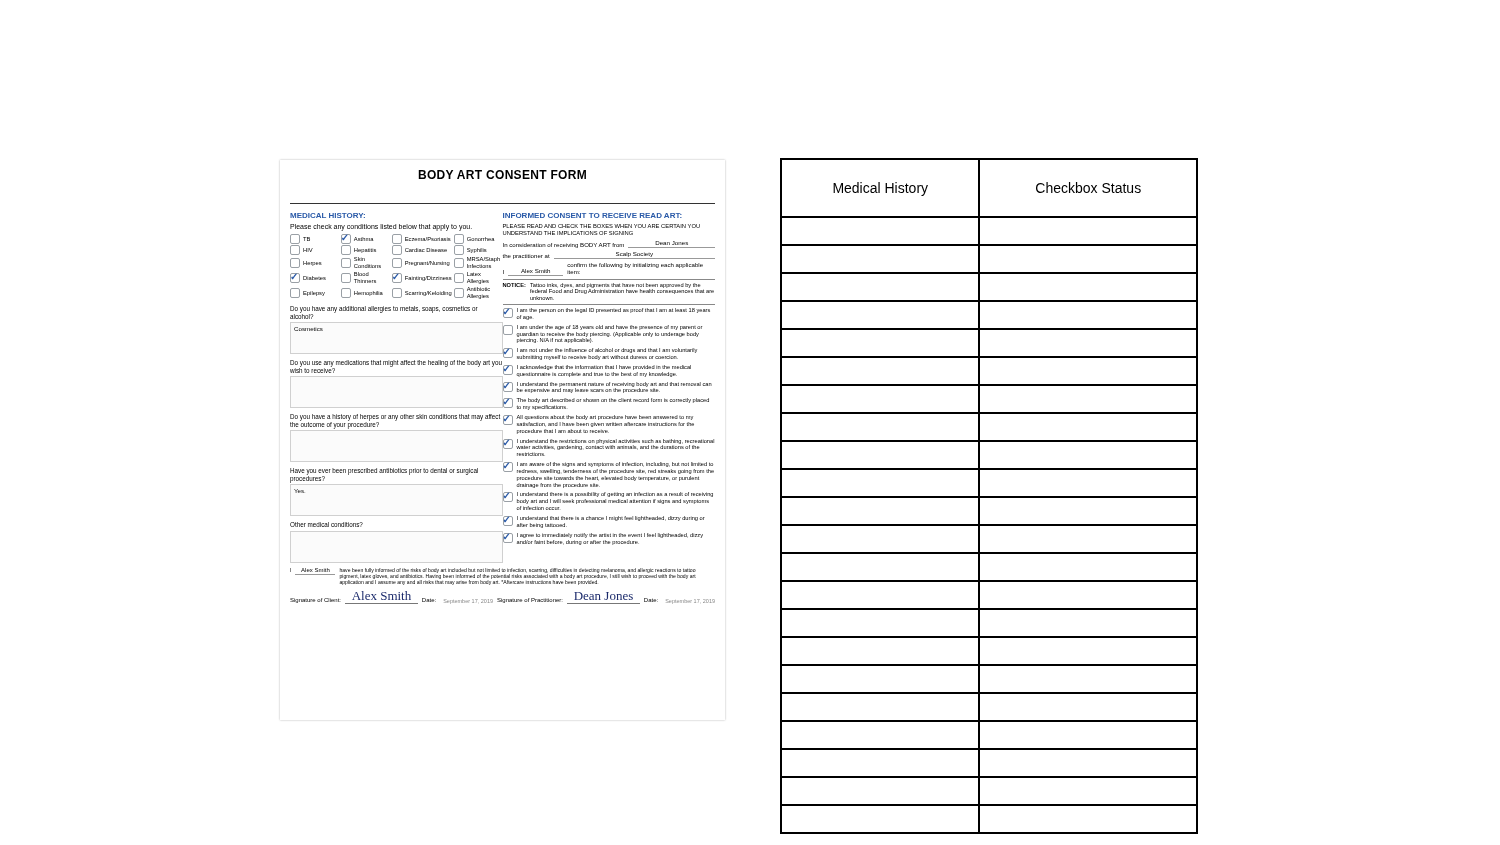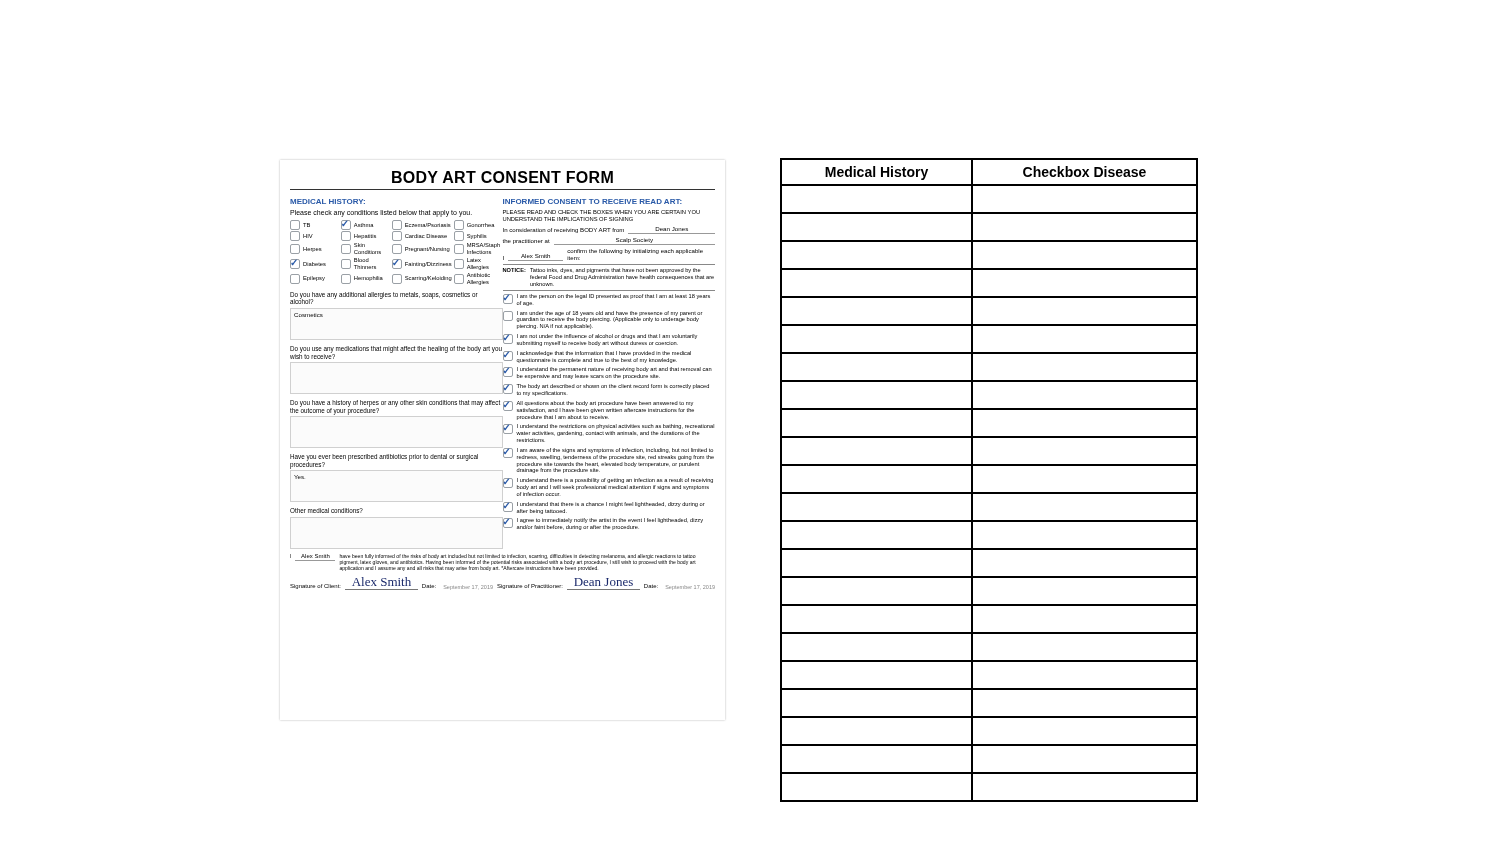--- a/index.html
+++ b/index.html
@@ -1,19 +1,19 @@
 <!DOCTYPE html>
 <html><head>
 <meta charset="utf-8">
 <style>
   html,body{margin:0;padding:0;background:#fff;font-family:Arial,Helvetica,sans-serif;color:#000}
   .page{width:1500px;height:845px;position:relative}
   
   .form-wrap{position:absolute;left:280px;top:160px;width:445px;height:560px;background:#fff;box-shadow:0 0 2px rgba(0,0,0,.3);font-size:6.2px;line-height:1.2;box-sizing:border-box;padding:6px 10px 4px}
-  .form-title{text-align:center;font-weight:bold;font-size:16px;letter-spacing:.3px;margin:2px 0 2px}
+  .form-title{text-align:center;font-weight:bold;font-size:12px;letter-spacing:.3px;margin:2px 0 21px}
   .hr{border-top:1px solid #333;margin:2px 0 4px}
   .cols{display:flex;gap:0}
   .col{flex:1;min-width:0}
   .sec-h{color:#2a5aa8;font-weight:bold;font-size:8px;margin:3px 0 2px}
   .instr{font-size:7px;margin-bottom:3px}
   
   .cbgrid{display:grid;grid-template-columns:repeat(4,1fr);row-gap:1px;column-gap:2px;margin-bottom:3px}
   .cb{display:flex;align-items:center;gap:3px}
   .cb .box{position:relative;width:8px;height:8px;border:1px solid #9aa0a6;border-radius:2px;flex:0 0 8px}
   .cb .box.on::after{content:"✓";position:absolute;left:-1px;top:-3px;font-size:10px;color:#2a5aa8;font-weight:bold}
@@ -38,21 +38,21 @@
   .disc{display:flex;gap:4px;font-size:5.1px;align-items:flex-start}
   .disc .under{border-bottom:1px solid #999;min-width:40px;text-align:center;font-size:6px}
   .sigrow{display:flex;align-items:flex-end;gap:4px;margin-top:4px;font-size:6px}
   .sigrow .lab{white-space:nowrap}
   .sigrow .line{border-bottom:1px solid #777;flex:1;height:14px;text-align:center;font-family:'Brush Script MT','Segoe Script',cursive;font-size:13px;color:#1b2a6b;line-height:14px}
   .sigrow .date{font-size:5.5px;color:#888;white-space:nowrap;margin-left:3px}
   
   .rt{position:absolute;left:780px;top:158px;width:418px}
   table.empty{width:100%;border-collapse:collapse}
   table.empty th,table.empty td{border:2px solid #000;font-size:14px;text-align:center}
-  table.empty th{font-weight:bold;padding:4px 4px}
+  table.empty th{font-weight:normal;padding:20px 4px}
   table.empty td{height:24px}
 </style>
 </head>
 <body>
 
 <div class="page">
 
   <div class="form-wrap">
     <div class="form-title">BODY ART CONSENT FORM</div>
     <div class="hr"></div>
@@ -250,21 +250,21 @@
         <span class="date">September 17, 2019</span>
       </div>
     </div>
   </div>
 
   <div class="rt">
     <table class="empty">
       <thead>
         <tr>
           <th>Medical History</th>
-          <th>Checkbox Disease</th>
+          <th>Checkbox Status</th>
         </tr>
       </thead>
       <tbody id="empty-tbody">
           <tr>
             <td></td>
             <td></td>
           </tr>
           <tr>
             <td></td>
             <td></td>

